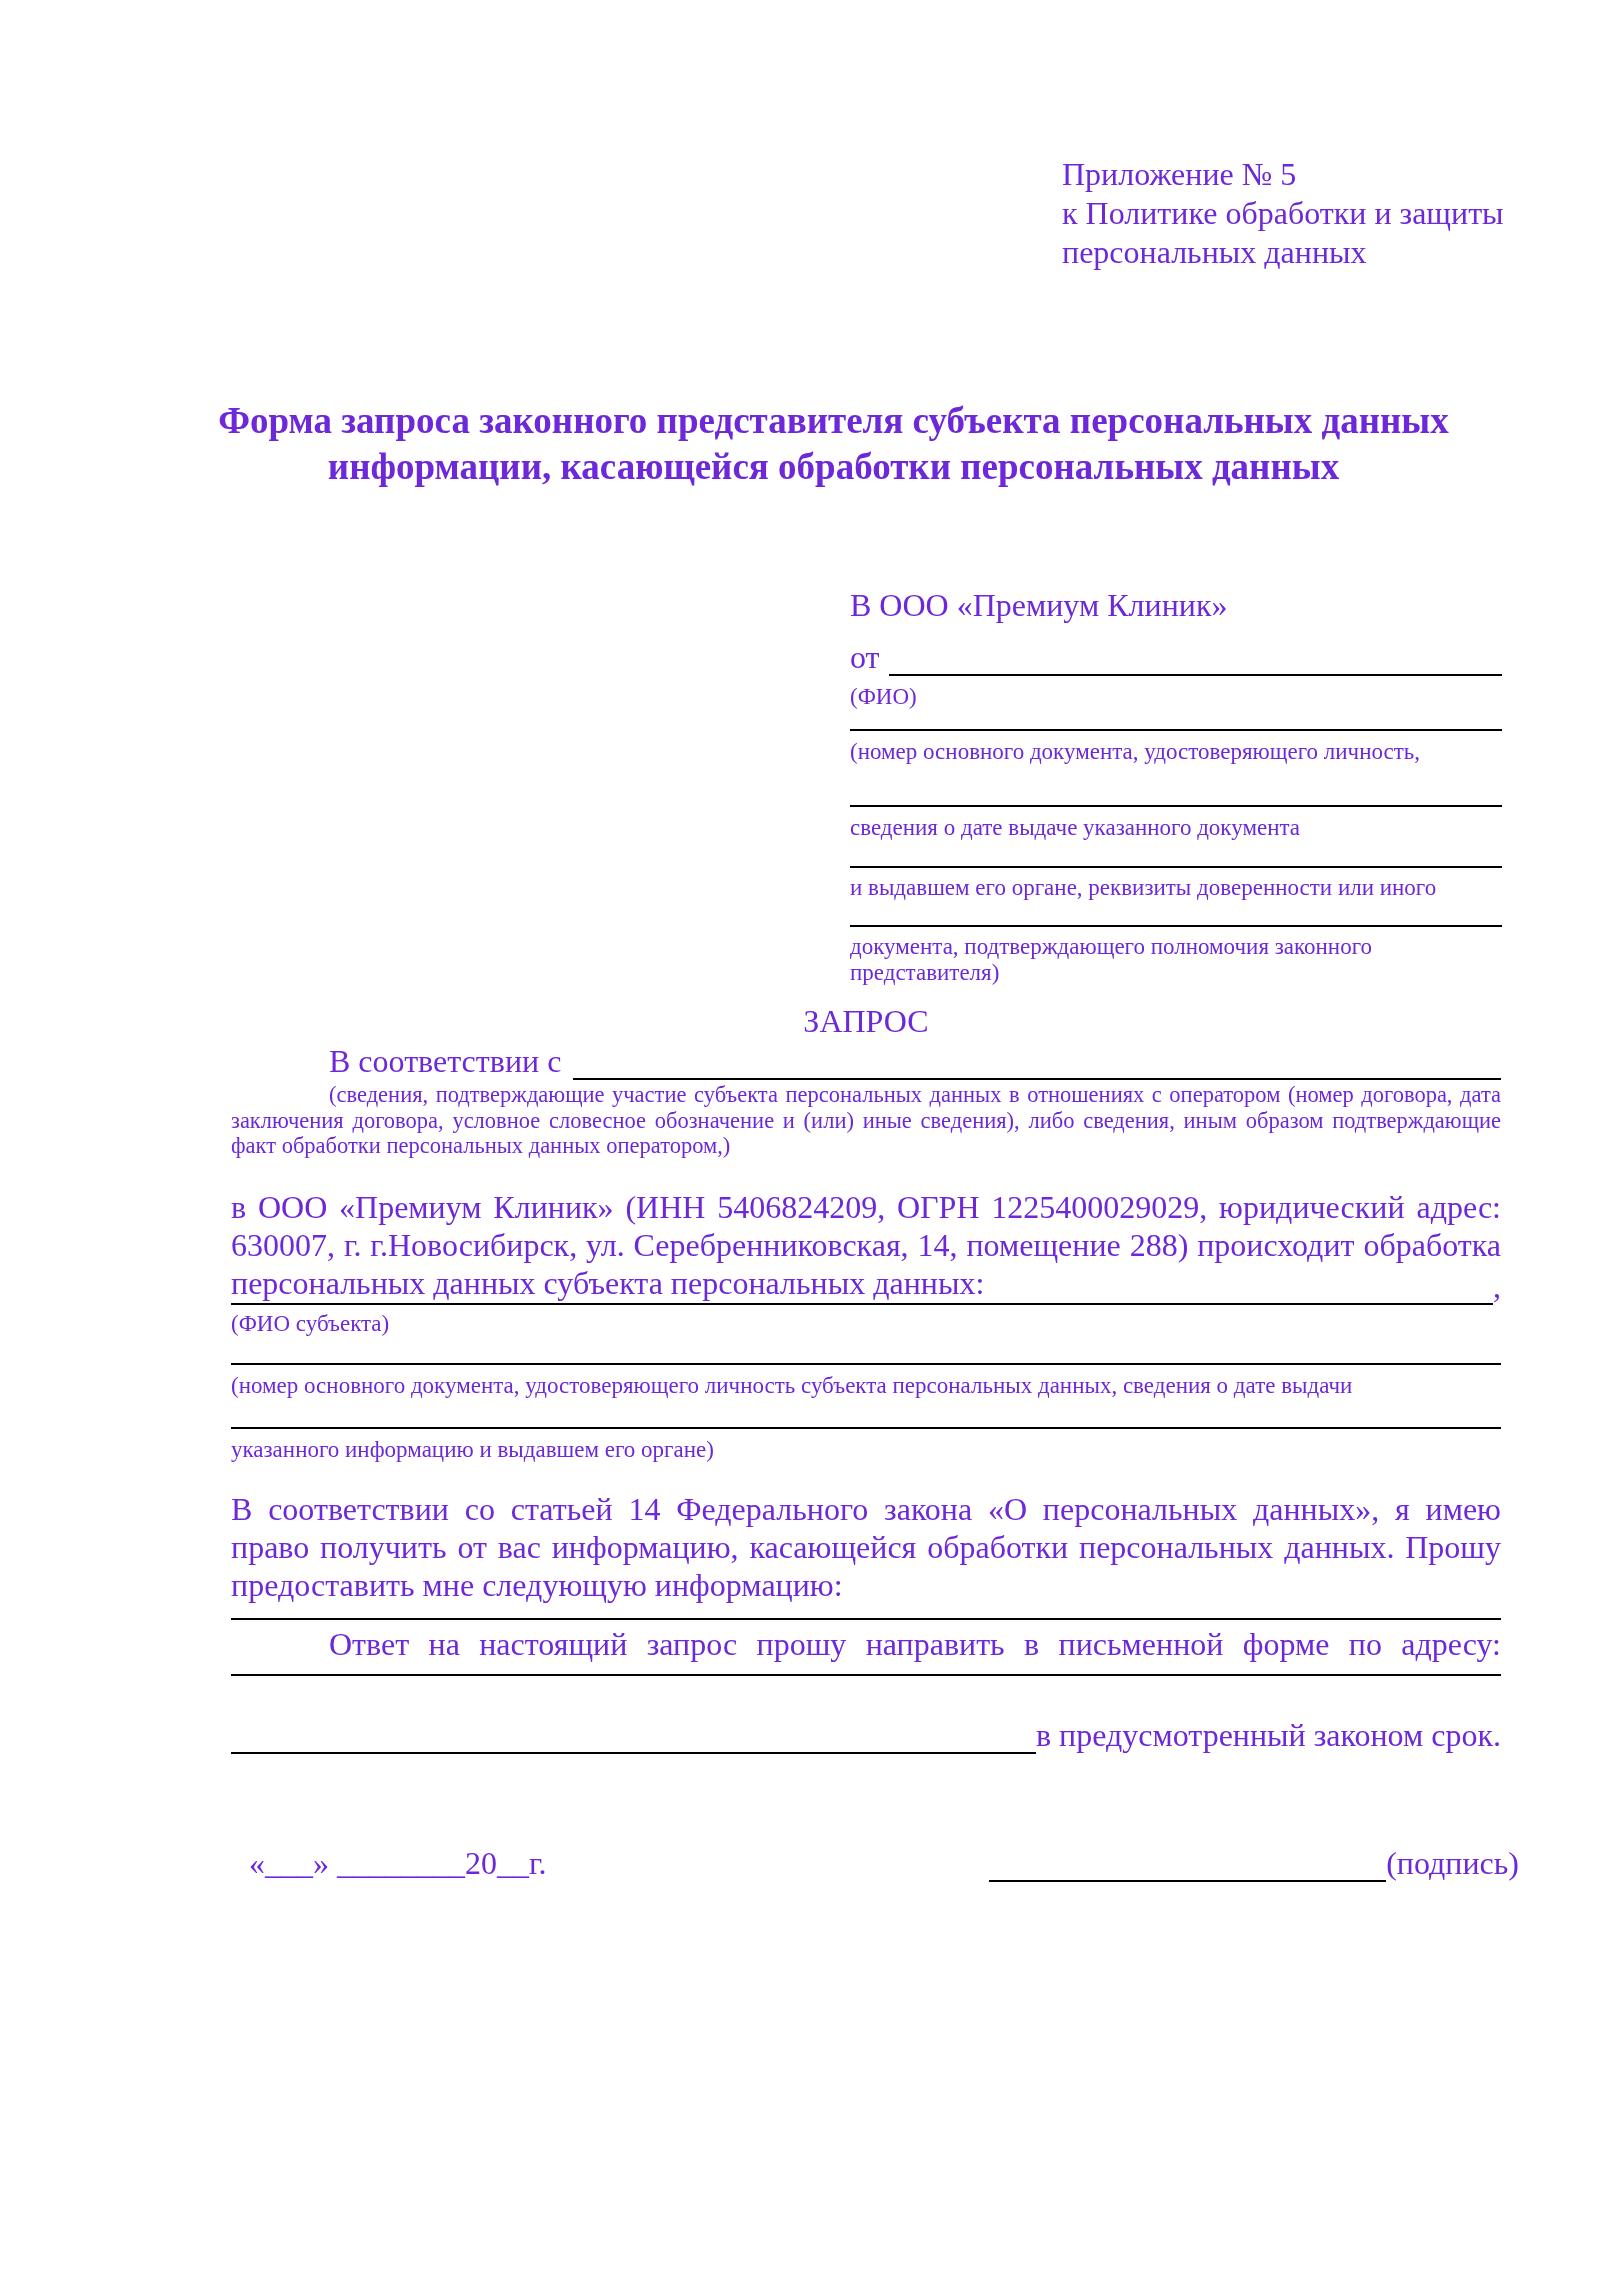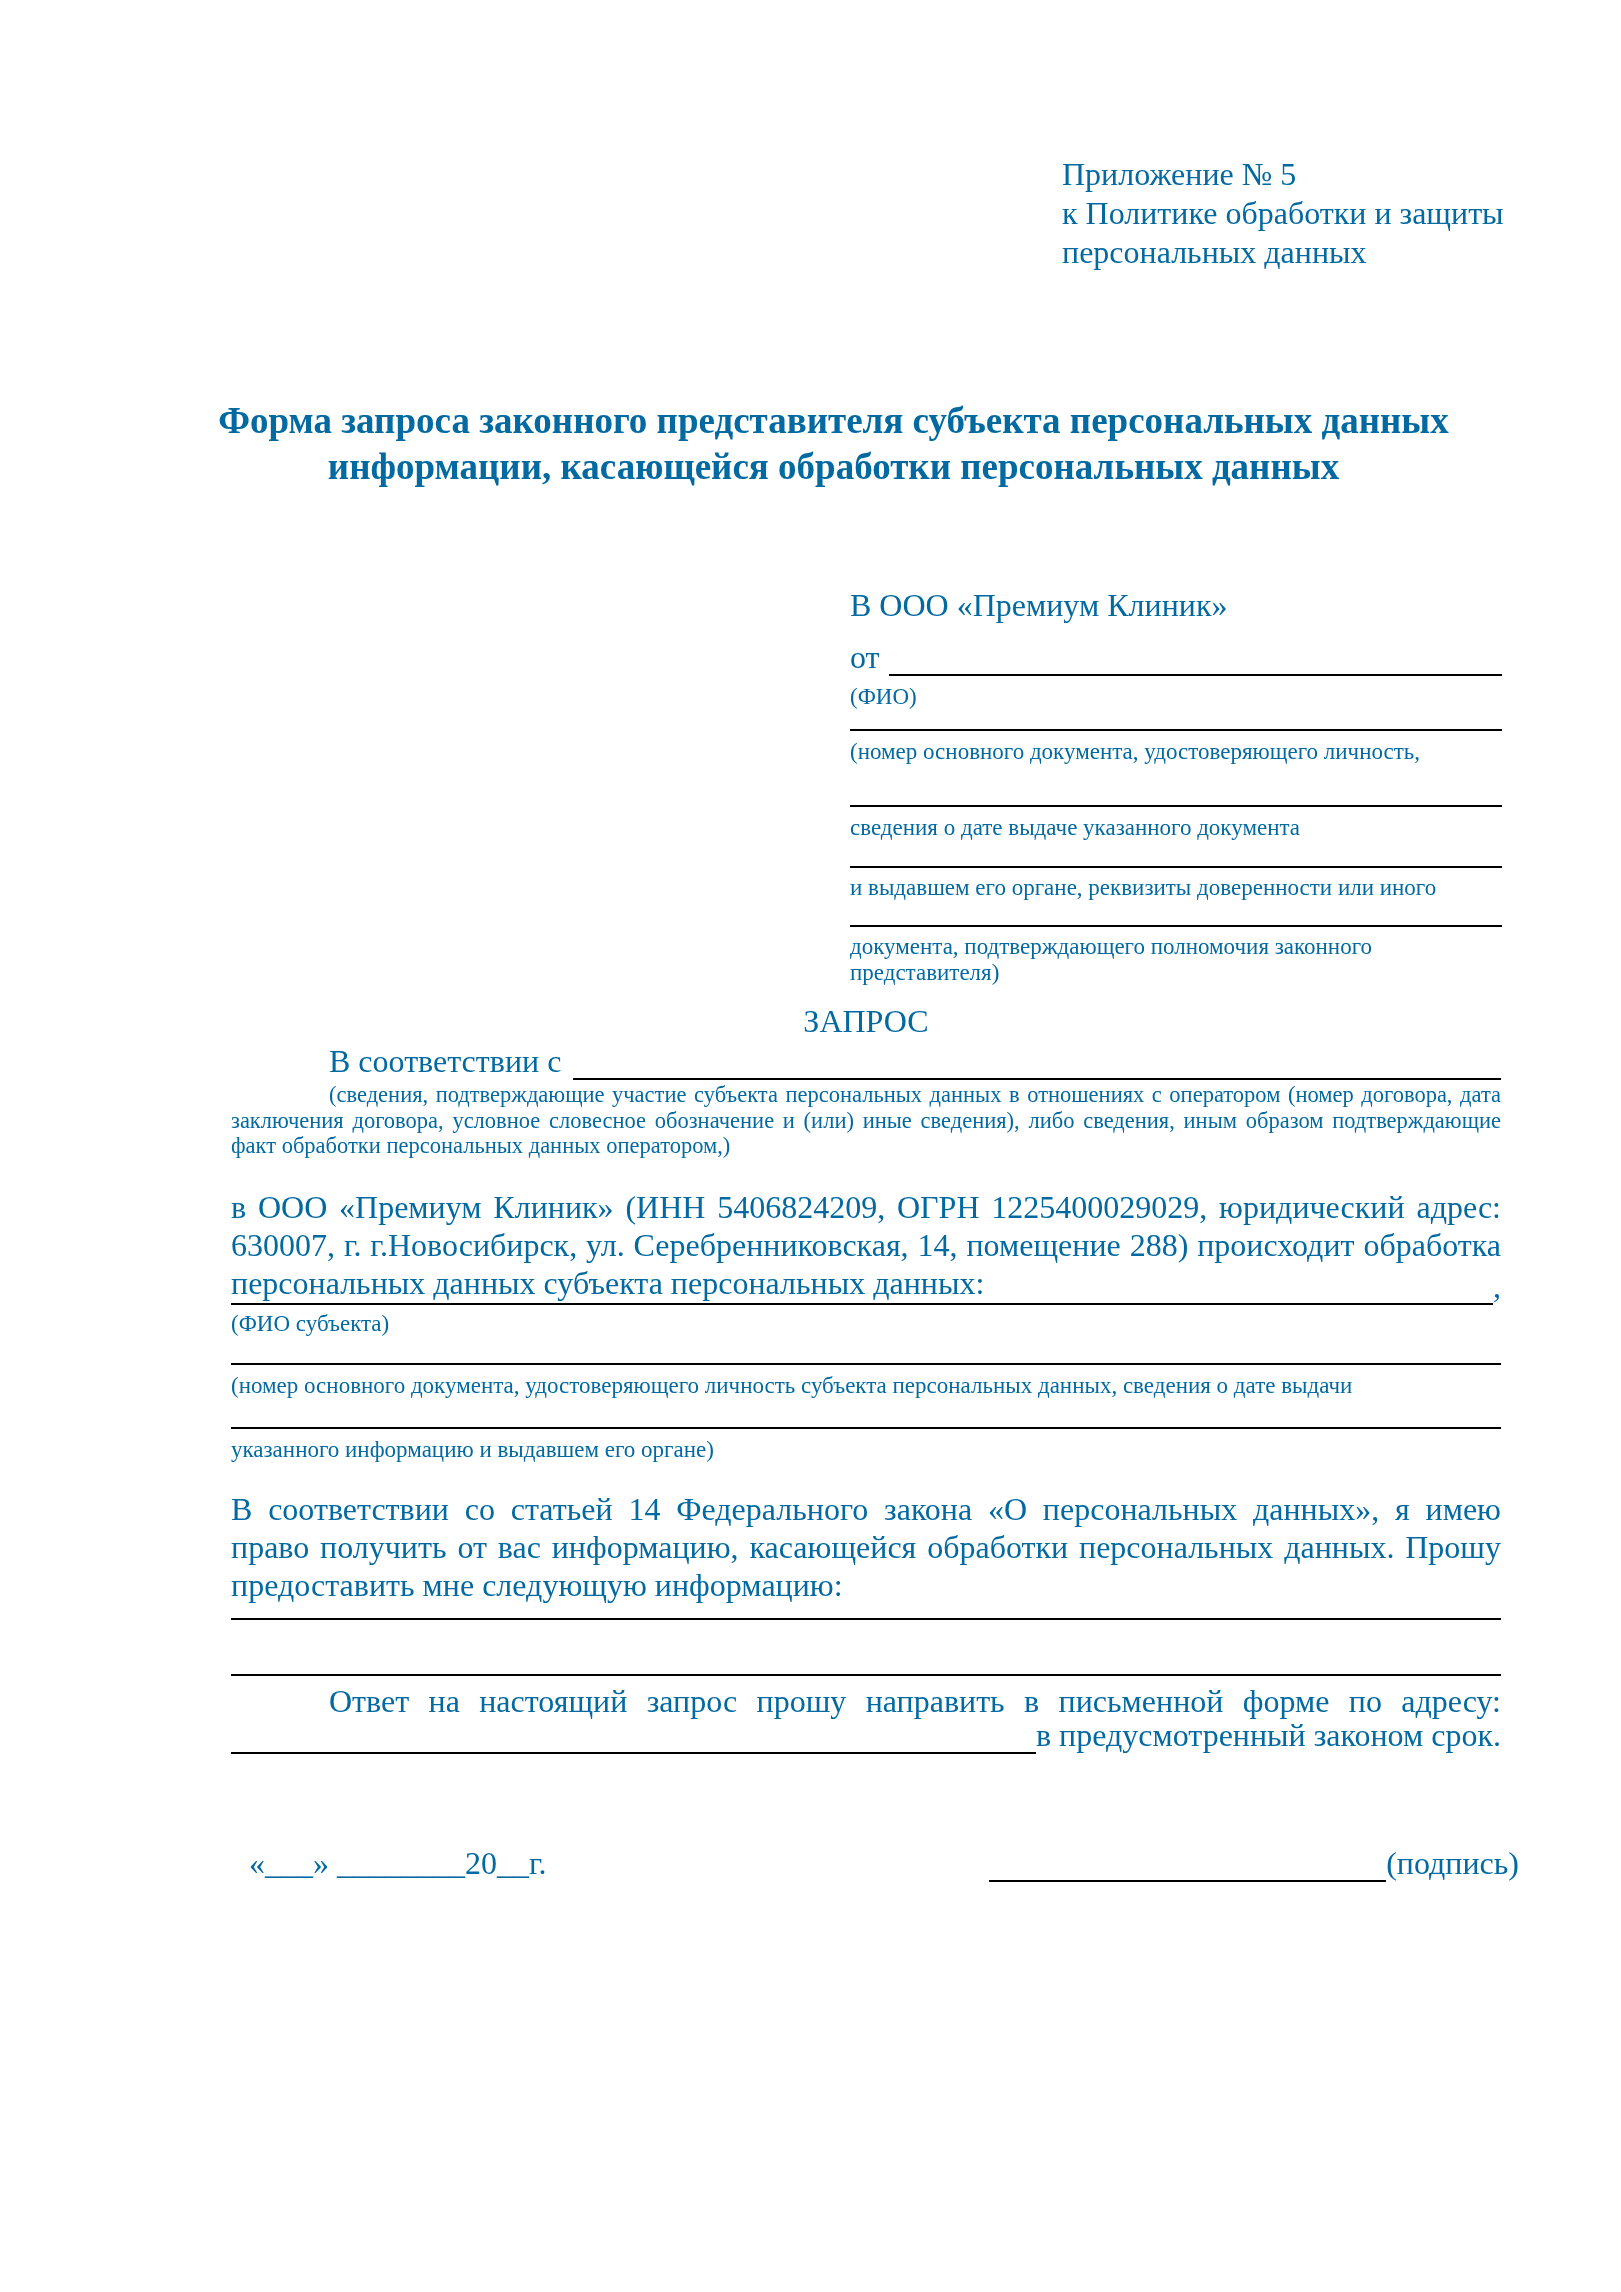--- a/index.html
+++ b/index.html
@@ -3,21 +3,21 @@
 <meta charset="utf-8">
 <style>
   html, body { margin: 0; padding: 0; background: #e8e8e8; }
   * { box-sizing: border-box; }
   .page {
     position: relative;
     width: 1621px;
     height: 2293px;
     background: #ffffff;
     font-family: "Liberation Serif", "DejaVu Serif", serif;
-    color: #0369a1;
+    color: #6d28d9;
     overflow: hidden;
   }
   .abs { position: absolute; }
   .body-text { font-size: 32px; line-height: 38px; }
   .cap { font-size: 23px; line-height: 25.5px; text-align: left; }
   .smallprint { font-size: 22.5px; line-height: 25.5px; text-align: justify; text-indent: 98px; }
   .rule { border-bottom: 2.9px solid #000; }
   .flex-bottom { display: flex; align-items: flex-end; text-align: center; }
   .justify { text-align: justify; margin-top: 26px; }
   .center { text-align: center; }
@@ -80,21 +80,21 @@
   <div class="abs cap" style="left:231px; top:1373px; width:1270px;">(номер основного документа, удостоверяющего личность субъекта персональных данных, сведения о дате выдачи</div>
 
   <div class="abs rule" style="left:231px; top:1398px; width:1270px; height:31px;"></div>
   <div class="abs cap" style="left:231px; top:1437px; width:1270px;">указанного информацию и выдавшем его органе)</div>
 
   <div class="abs body-text justify" style="left:231px; top:1464px; width:1270px;">В соответствии со статьей 14 Федерального закона «О персональных данных», я имею право получить от вас информацию, касающейся обработки персональных данных. Прошу предоставить мне следующую информацию:</div>
 
   <div class="abs rule" style="left:231px; top:1589px; width:1270px; height:31px;"></div>
   <div class="abs rule" style="left:231px; top:1645px; width:1270px; height:31px;"></div>
 
-  <div class="abs body-text" style="left:231px; top:1682px; width:1270px; text-align:justify; text-align-last:justify; text-indent:98px;">Ответ на настоящий запрос прошу направить в письменной форме по адресу:</div>
+  <div class="abs body-text" style="left:231px; top:1625px; width:1270px; text-align:justify; text-align-last:justify; text-indent:98px;">Ответ на настоящий запрос прошу направить в письменной форме по адресу:</div>
 
   <div class="abs flex-bottom" style="left:231px; top:1719px; width:1270px; height:35px;">
     <div class="rule" style="flex:1; height:100%;"></div>
     <span class="body-text">в предусмотренный законом срок.</span>
   </div>
 
   <div class="abs flex-bottom" style="left:249px; top:1843px; width:1270px; height:39px; justify-content:space-between;">
     <span class="body-text">«___» ________20__г.</span>
     <span class="flex-bottom" style="height:100%;">
       <span class="rule" style="display:inline-block; width:397px; height:100%;"></span>

